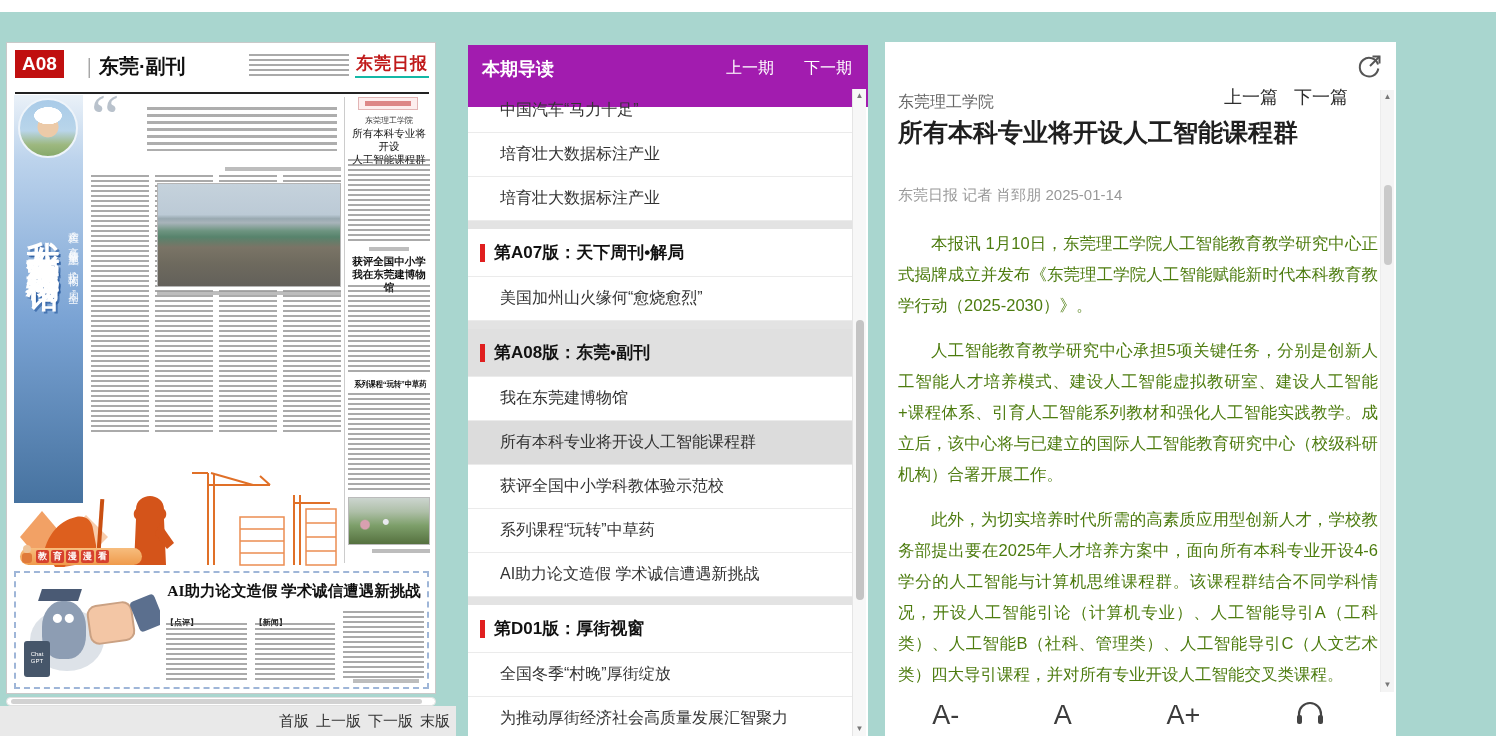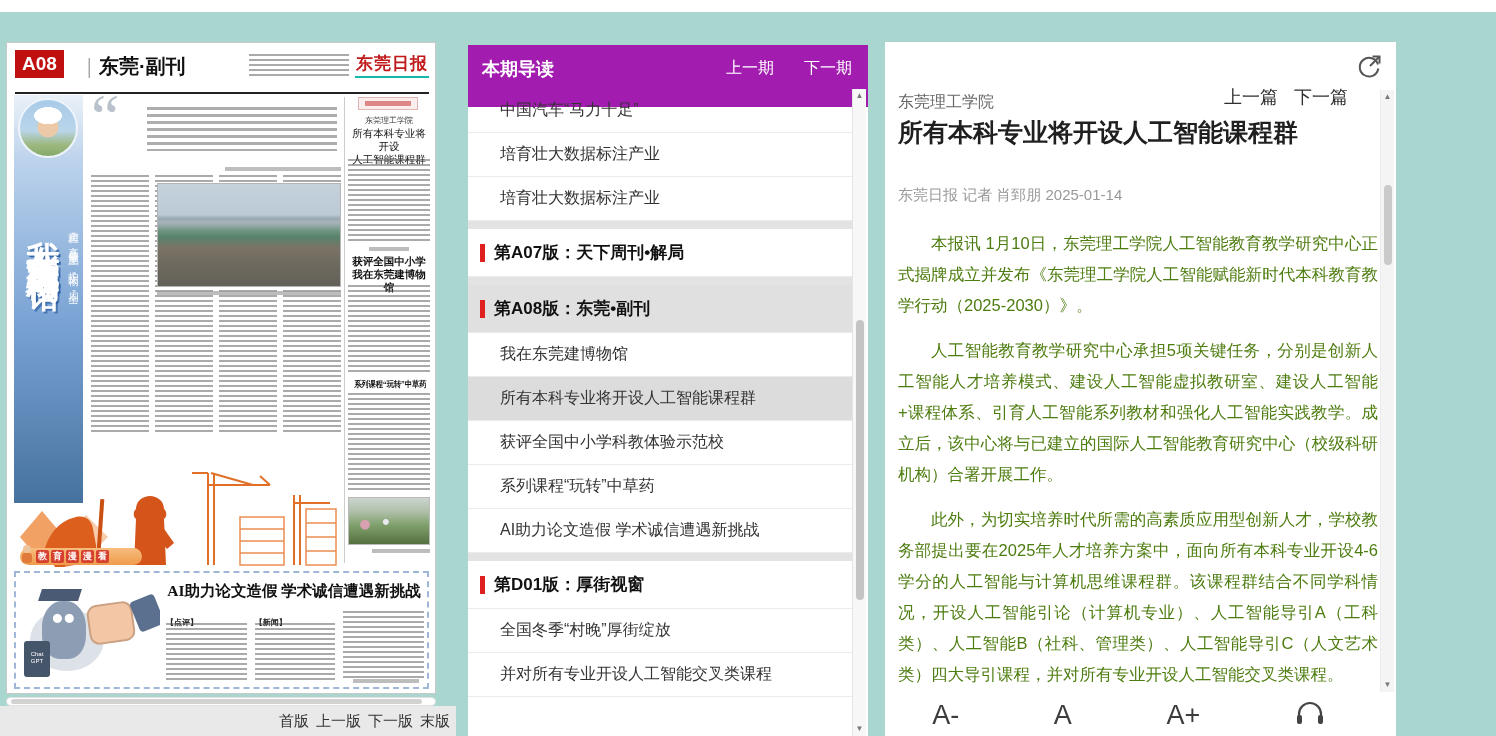--- a/index.html
+++ b/index.html
@@ -273,20 +273,23 @@
           <span>培育壮大数据标注产业</span>
         </div>
       <div class="toc-item">
           <span>培育壮大数据标注产业</span>
         </div>
       <div class="toc-gap"></div>
       <div class="toc-sechead">
           <span class="sec-bar"></span>
           <span>第A07版：天下周刊•解局</span>
         </div>
+      <div class="toc-item">
+          <span>美国加州山火缘何“愈烧愈烈”</span>
+        </div>
       <div class="toc-gap"></div>
       <div class="toc-sechead cur">
           <span class="sec-bar"></span>
           <span>第A08版：东莞•副刊</span>
         </div>
       <div class="toc-item">
           <span>我在东莞建博物馆</span>
         </div>
       <div class="toc-item sel">
           <span>所有本科专业将开设人工智能课程群</span>
@@ -302,21 +305,21 @@
         </div>
       <div class="toc-gap"></div>
       <div class="toc-sechead">
           <span class="sec-bar"></span>
           <span>第D01版：厚街视窗</span>
         </div>
       <div class="toc-item">
           <span>全国冬季“村晚”厚街绽放</span>
         </div>
       <div class="toc-item">
-          <span>并对所有专业开设人工智能交叉类课程</span>
+          <span>为推动厚街经济社会高质量发展汇智聚力</span>
         </div>
     </div>
     <div class="vscroll">
       <div class="sb-up">▲</div>
       <div class="sb-thumb"></div>
       <div class="sb-down">▼</div>
     </div>
   </div>
 
   <div class="art">

